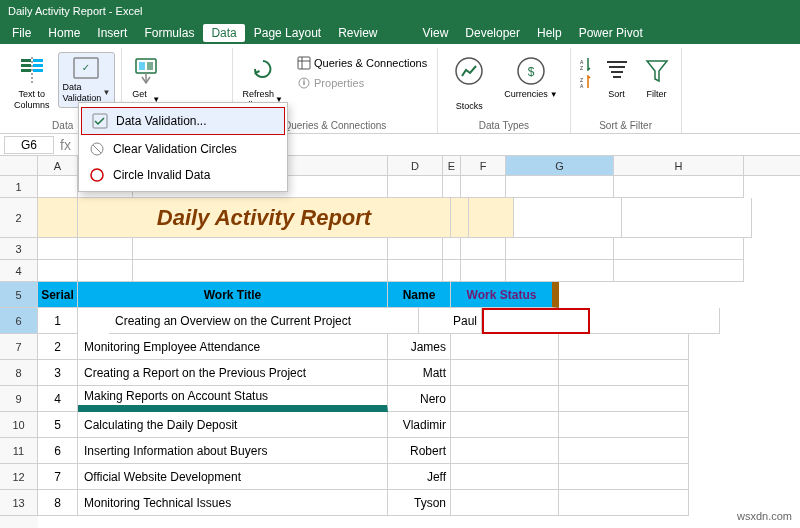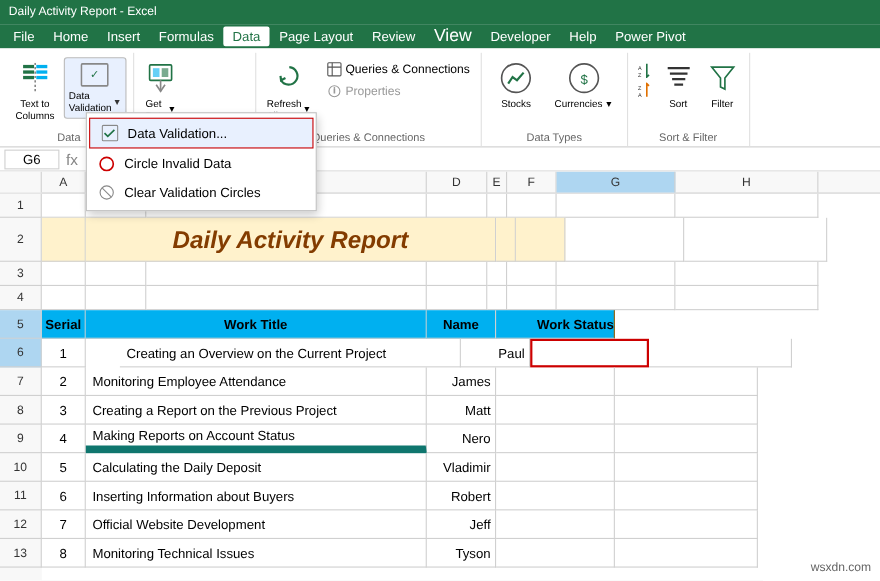--- a/index.html
+++ b/index.html
@@ -13,21 +13,21 @@
 </div>
 
 <div style="background:#217346; color:white; height:22px; display:flex; align-items:center; padding:0 4px; gap:1px;">
   <div style="padding:2px 8px; font-size:12px; cursor:pointer; border-radius:2px;">File</div>
   <div style="padding:2px 8px; font-size:12px; cursor:pointer; border-radius:2px;">Home</div>
   <div style="padding:2px 8px; font-size:12px; cursor:pointer; border-radius:2px;">Insert</div>
   <div style="padding:2px 8px; font-size:12px; cursor:pointer; border-radius:2px;">Formulas</div>
   <div style="padding:2px 8px; font-size:12px; cursor:pointer; border-radius:2px; background:white; color:#217346;">Data</div>
   <div style="padding:2px 8px; font-size:12px; cursor:pointer; border-radius:2px;">Page Layout</div>
   <div style="padding:2px 8px; font-size:12px; cursor:pointer; border-radius:2px;">Review</div>
-  <div style="padding:2px 8px; font-size:16px; cursor:pointer; border-radius:2px;">View</div>
+  <div style="padding:2px 8px; font-size:12px; cursor:pointer; border-radius:2px;margin-left:28px;">View</div>
   <div style="padding:2px 8px; font-size:12px; cursor:pointer; border-radius:2px;">Developer</div>
   <div style="padding:2px 8px; font-size:12px; cursor:pointer; border-radius:2px;">Help</div>
   <div style="padding:2px 8px; font-size:12px; cursor:pointer; border-radius:2px;">Power Pivot</div>
 </div>
 
 <div style="background:white; border-bottom:1px solid #d0d0d0; height:90px; display:flex; align-items:stretch; padding:4px 4px 0 4px; position:relative; overflow:visible; z-index:10;">
 
   <div style="display:flex; flex-direction:column; padding:0 6px; border-right:1px solid #e0e0e0; align-items:flex-start; min-width:80px;">
     <div style="display:flex; gap:4px; flex:1; align-items:flex-start; padding-top:4px;">
 
@@ -116,21 +116,21 @@
             </svg>
           <span style="color:#999;">Properties</span>
         </div>
       </div>
     </div>
     <div style="font-size:10px; color:#666; padding:2px 0; text-align:center; width:100%;">Queries &amp; Connections</div>
   </div>
 
   <div style="display:flex; flex-direction:column; padding:0 6px; border-right:1px solid #e0e0e0; align-items:flex-start; min-width:130px;">
     <div style="display:flex; gap:4px; flex:1; align-items:flex-start; padding-top:4px;">
-      <div style="display:flex; flex-direction:column; align-items:center; padding:3px 6px; cursor:pointer; border-radius:3px; gap:2px; min-width:50px;">
+      <div style="display:flex; flex-direction:column; align-items:center; padding:3px 6px; cursor:pointer; border-radius:3px; gap:14px; min-width:50px;">
         <div style="width:32px; height:32px; display:flex; align-items:center; justify-content:center;">
           <svg width="30" height="30" viewBox="0 0 30 30">
             <circle cx="15" cy="15" r="13" fill="none" stroke="#555" stroke-width="1.5"></circle>
             <path d="M8 20 L12 14 L16 17 L22 10" fill="none" stroke="#217346" stroke-width="2"></path>
           </svg>
         </div>
         <span style="font-size:9px;">Stocks</span>
       </div>
       <div style="display:flex; flex-direction:column; align-items:center; padding:3px 6px; cursor:pointer; border-radius:3px; gap:2px; min-width:60px;">
         <div style="width:32px; height:32px; display:flex; align-items:center; justify-content:center;">
@@ -193,30 +193,30 @@
   <div style="position:absolute; top:58px; left:78px; background:white; border:1px solid #c0c0c0; box-shadow:2px 4px 8px rgba(0,0,0,0.2); z-index:200; min-width:210px; padding:3px 0;">
     <div style="display:flex; align-items:center; padding:5px 10px; cursor:pointer; font-size:12px; gap:8px; background:#e8f0fe; border:1px solid #c00; margin:1px 2px;">
       <svg width="16" height="16" viewBox="0 0 16 16">
           <rect x="1" y="1" width="14" height="14" rx="1" fill="none" stroke="#888" stroke-width="1"></rect>
           <path d="M3 8 L6 11 L12 5" fill="none" stroke="#217346" stroke-width="1.5"></path>
         </svg>
       <span>Data Validation...</span>
     </div>
     <div style="display:flex; align-items:center; padding:5px 10px; cursor:pointer; font-size:12px; gap:8px;">
       <svg width="16" height="16" viewBox="0 0 16 16">
-          <circle cx="8" cy="8" r="6" fill="none" stroke="#c00" stroke-width="1.5"></circle>
-        </svg>
-      <span>Circle Invalid Data</span>
-    </div>
-    <div style="display:flex; align-items:center; padding:5px 10px; cursor:pointer; font-size:12px; gap:8px;">
-      <svg width="16" height="16" viewBox="0 0 16 16">
           <circle cx="8" cy="8" r="6" fill="none" stroke="#888" stroke-width="1"></circle>
           <line x1="4" y1="4" x2="12" y2="12" stroke="#888" stroke-width="1"></line>
         </svg>
       <span>Clear Validation Circles</span>
+    </div>
+    <div style="display:flex; align-items:center; padding:5px 10px; cursor:pointer; font-size:12px; gap:8px;">
+      <svg width="16" height="16" viewBox="0 0 16 16">
+          <circle cx="8" cy="8" r="6" fill="none" stroke="#c00" stroke-width="1.5"></circle>
+        </svg>
+      <span>Circle Invalid Data</span>
     </div>
   </div>
 
 </div>
 
 <div style="background:white; border-bottom:1px solid #d0d0d0; height:22px; display:flex; align-items:center; padding:0 4px; gap:4px;">
   <input type="text" value="G6" style="width: 50px; border: 1px solid rgb(208, 208, 208); padding: 1px 4px; font-size: 12px; text-align: center; outline: none;">
   <span style="color:#888; font-size:14px; padding:0 2px;">fx</span>
   <input type="text" value="" style="flex: 1 1 0%; border: none; outline: none; font-size: 12px; padding: 0px 4px;">
 </div>
@@ -302,21 +302,21 @@
       <div style="display:flex; height:26px; flex-shrink:0;">
         <div style="width:40px; min-width:40px; border-right:1px solid #d0d0d0; border-bottom:1px solid #d0d0d0; background:#00b0f0; display:flex; align-items:center; justify-content:center; font-size:12px; font-weight:bold; color:#000;">
           <span>Serial</span>
         </div>
         <div style="width:310px; min-width:310px; border-right:1px solid #d0d0d0; border-bottom:1px solid #d0d0d0; background:#00b0f0; display:flex; align-items:center; justify-content:center; font-size:12px; font-weight:bold; color:#000;">
           <span>Work Title</span>
         </div>
         <div style="width:63px; min-width:63px; border-right:1px solid #d0d0d0; border-bottom:1px solid #d0d0d0; background:#00b0f0; display:flex; align-items:center; justify-content:center; font-size:12px; font-weight:bold; color:#000;">
           <span>Name</span>
         </div>
-        <div style="width:108px; min-width:108px; border-right:1px solid #a16207; border-bottom:1px solid #d0d0d0; background:#00b0f0; display:flex; align-items:center; justify-content:flex-end; font-size:12px; font-weight:bold; color:#000000;">
+        <div style="width:108px; min-width:108px; border-right:7px solid #a16207; border-bottom:1px solid #d0d0d0; background:#00b0f0; display:flex; align-items:center; justify-content:center; font-size:12px; font-weight:bold; color:#701a75;">
           <span>Work Status</span>
         </div>
       </div>
 
       <div style="display:flex; height:26px; flex-shrink:0;">
         <div style="width:40px; min-width:40px; border-right:1px solid #d0d0d0; border-bottom:1px solid #d0d0d0; display:flex; align-items:center; justify-content:center; font-size:12px;">
           <span>1</span>
         </div>
         <div style="width:310px; min-width:310px; border-right:1px solid #d0d0d0; border-bottom:1px solid #d0d0d0; padding:0 6px; font-size:12px; display:flex; align-items:center;margin-left:31px;">
           <span>Creating an Overview on the Current Project</span>

